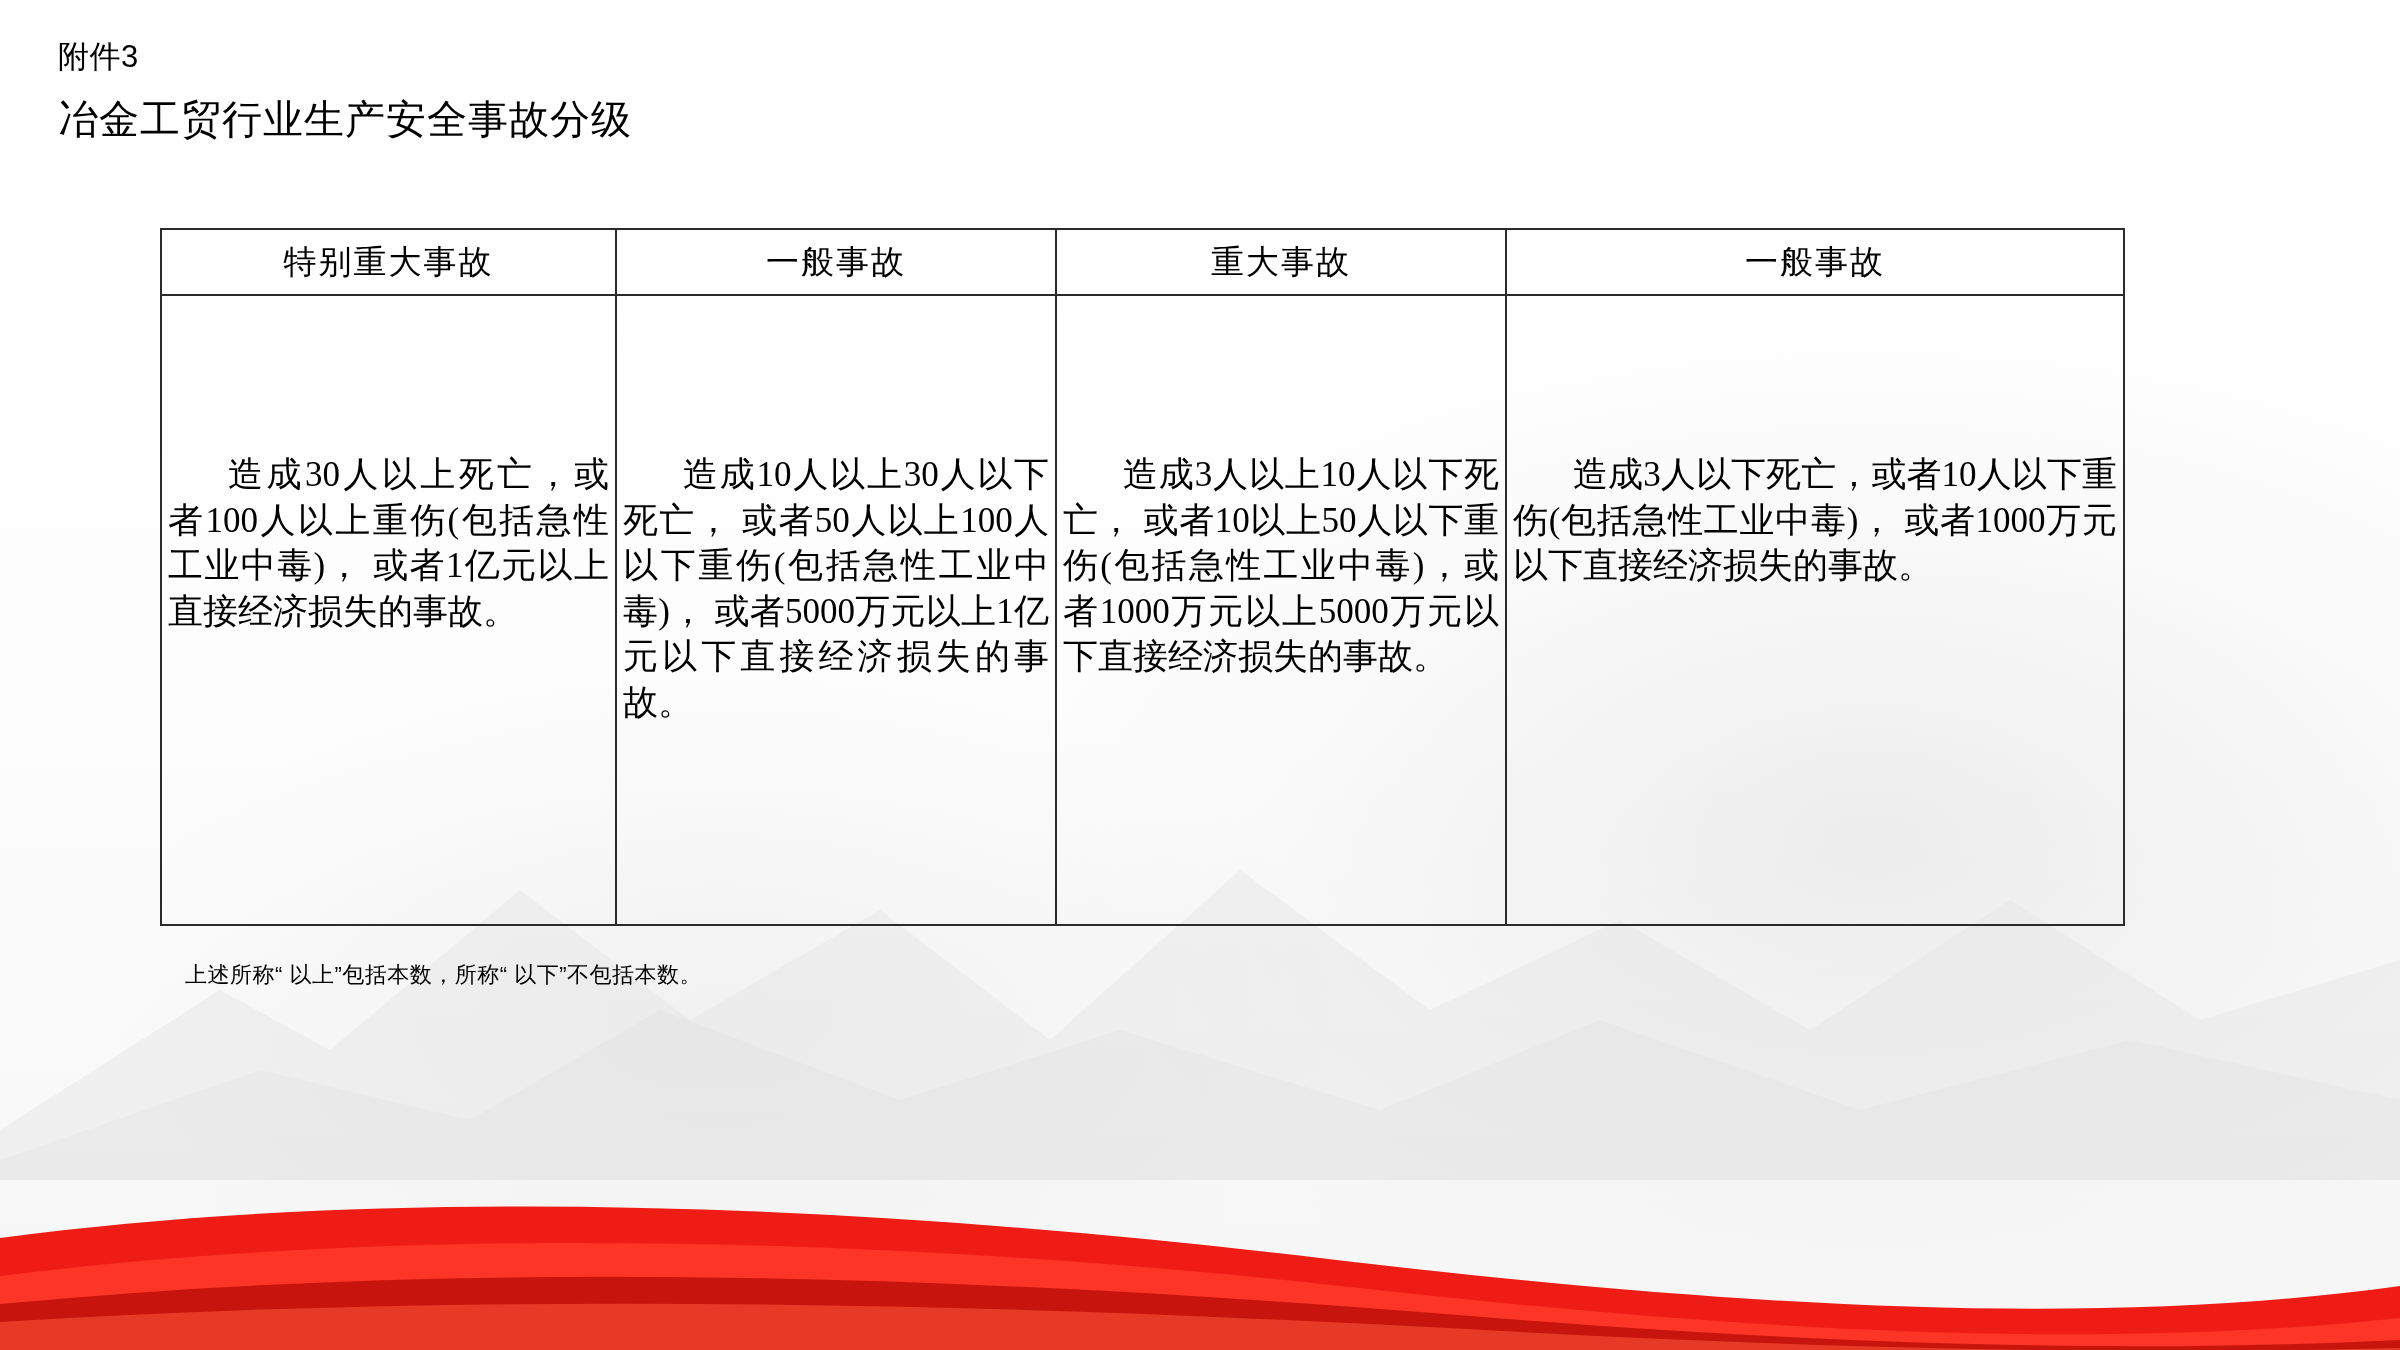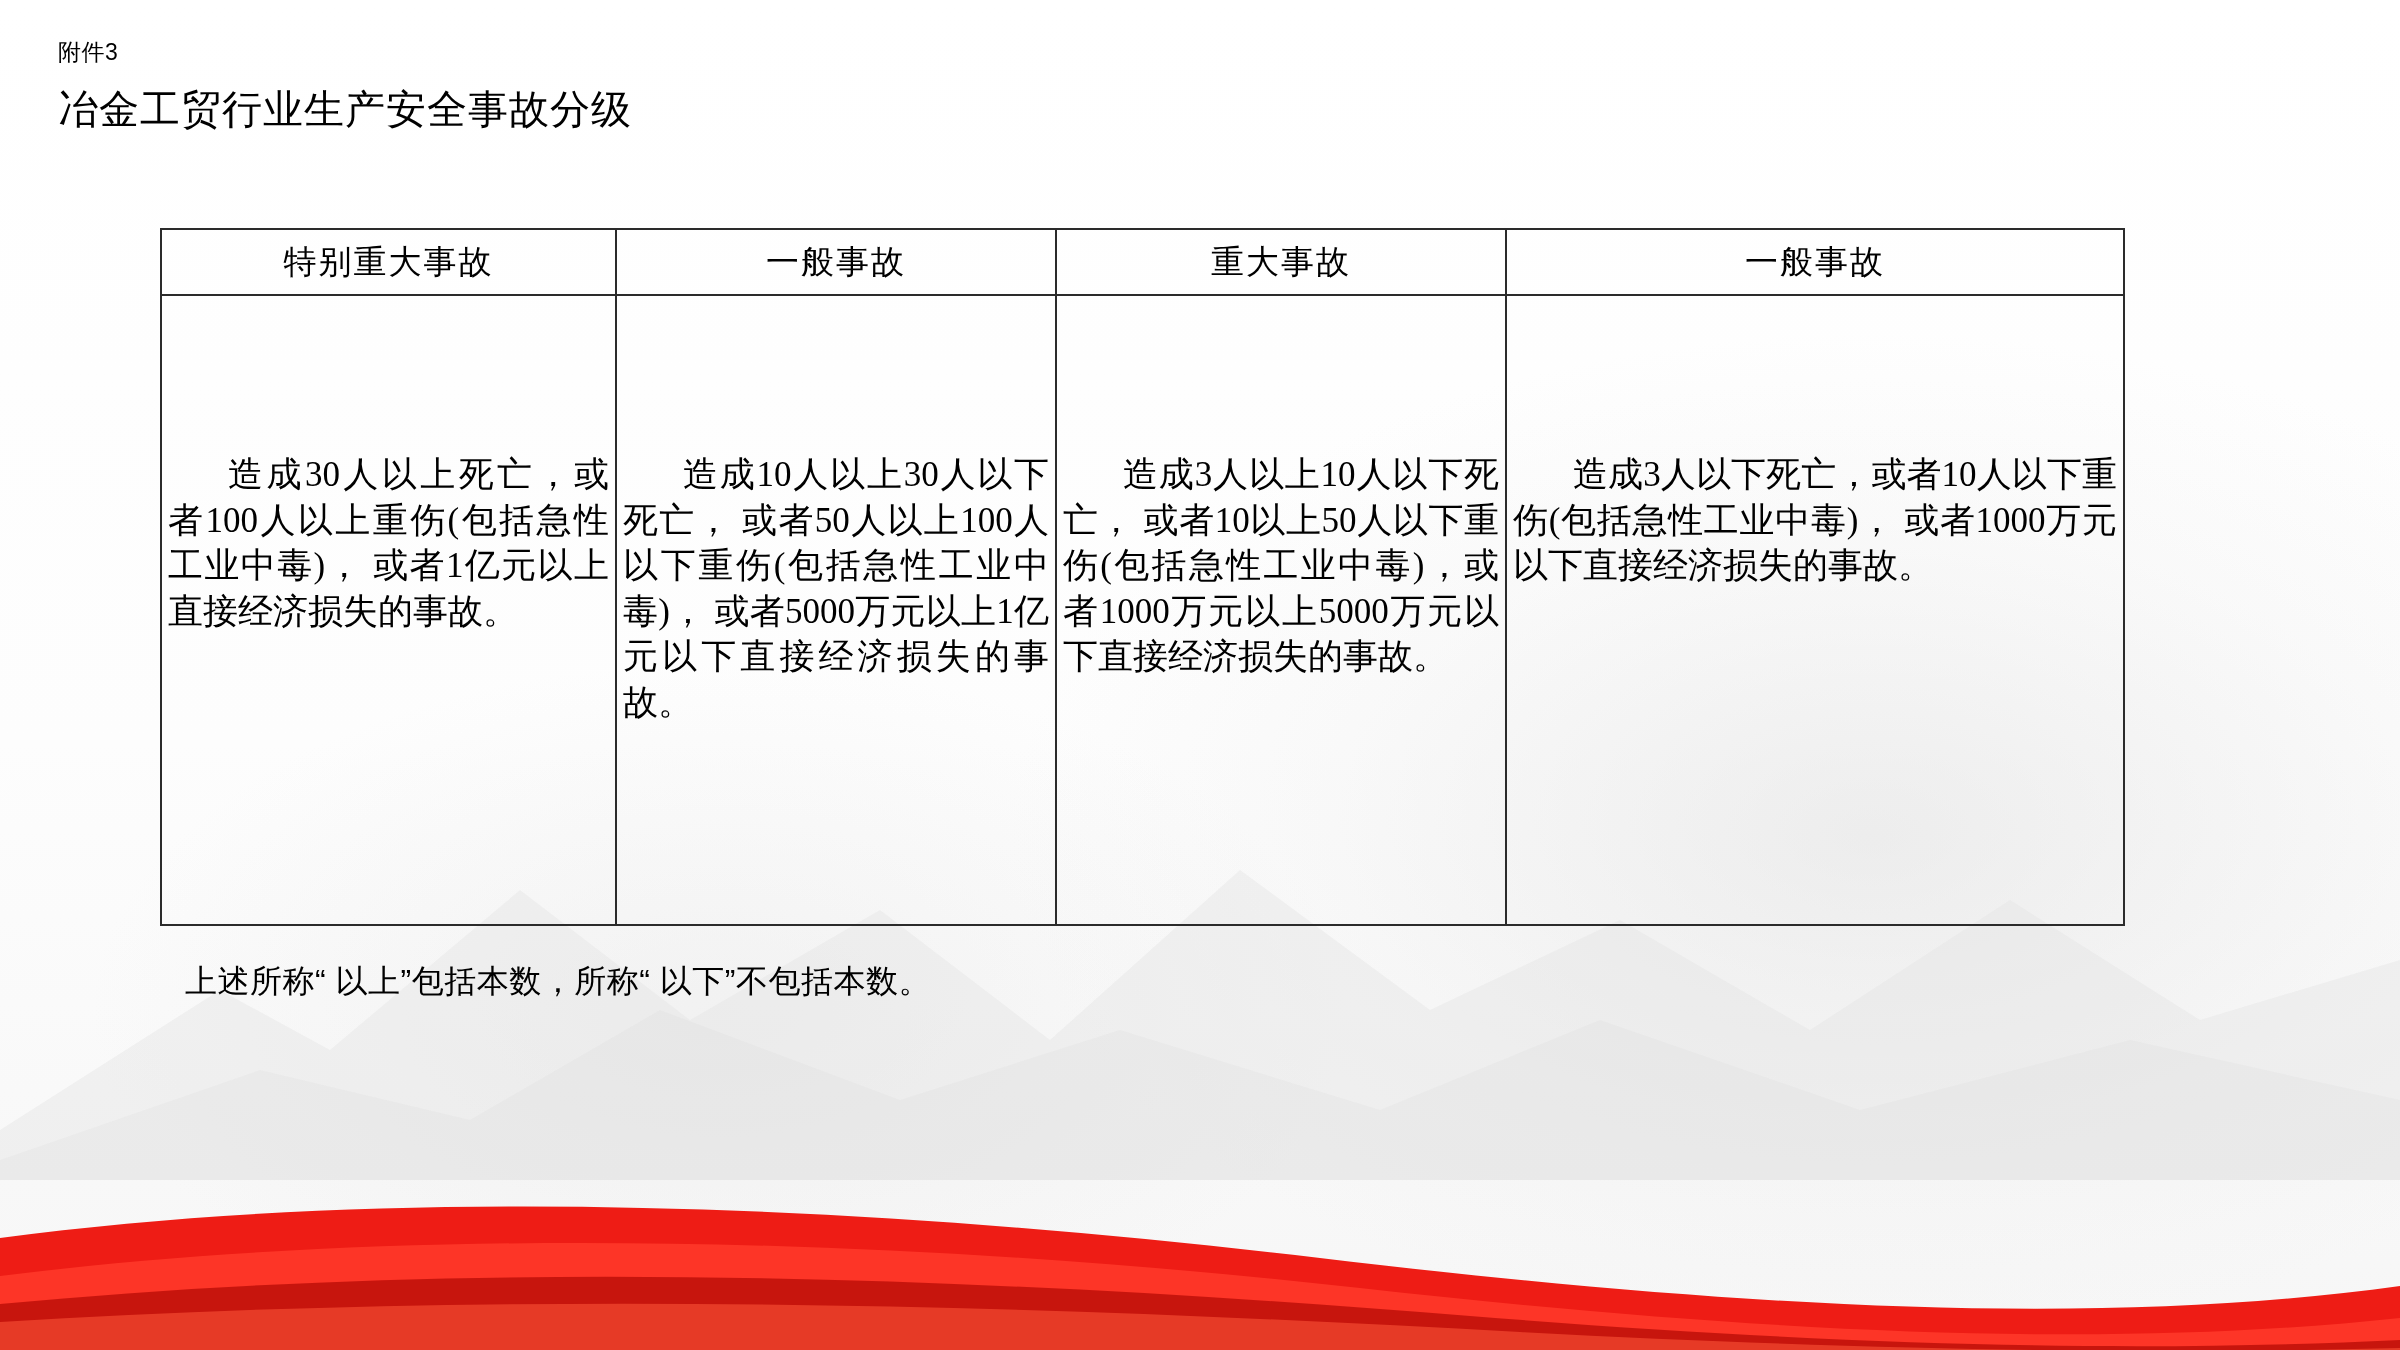--- a/index.html
+++ b/index.html
@@ -42,21 +42,21 @@
   }
 
   
   .header {
     position: absolute;
     left: 58px;
     top: 38px;
   }
   .attach-label {
     font-family: "Liberation Sans", "DejaVu Sans", sans-serif;
-    font-size: 23px;
+    font-size: 31px;
     color: #000000;
     line-height: 1.25;
     letter-spacing: 0.5px;
   }
   .title {
     font-family: "Liberation Sans", "DejaVu Sans", sans-serif;
     font-size: 40px;
     color: #000000;
     line-height: 1.3;
     margin-top: 16px;
@@ -108,21 +108,21 @@
   .col-2 { width: 440px; }
   .col-3 { width: 450px; }
   .col-4 { width: 618px; }
 
   
   .footnote {
     position: absolute;
     left: 185px;
     top: 960px;
     font-family: "Liberation Sans", "DejaVu Sans", sans-serif;
-    font-size: 32px;
+    font-size: 22px;
     color: #000000;
     letter-spacing: 0.5px;
   }
 </style>
 </head>
 <body>
 
 <div class="slide">
 
   <svg class="mountain" viewBox="0 0 2400 520" preserveAspectRatio="none">

